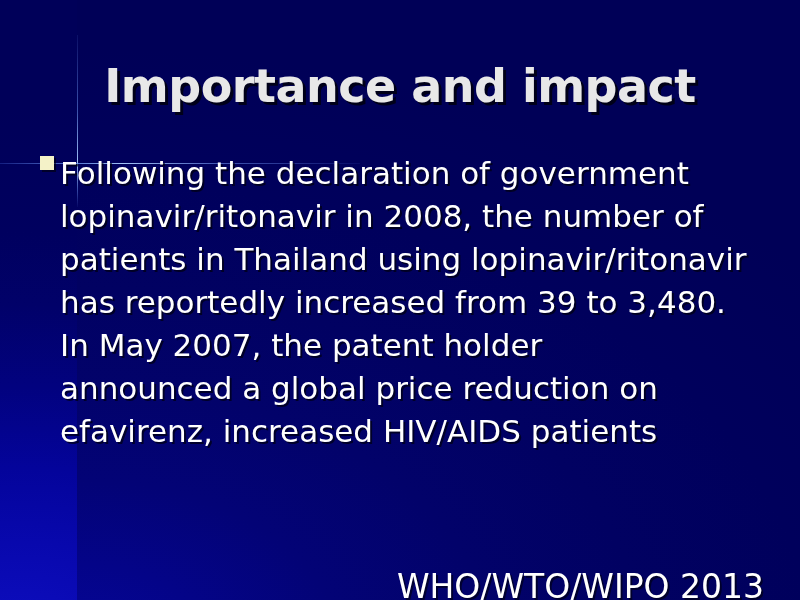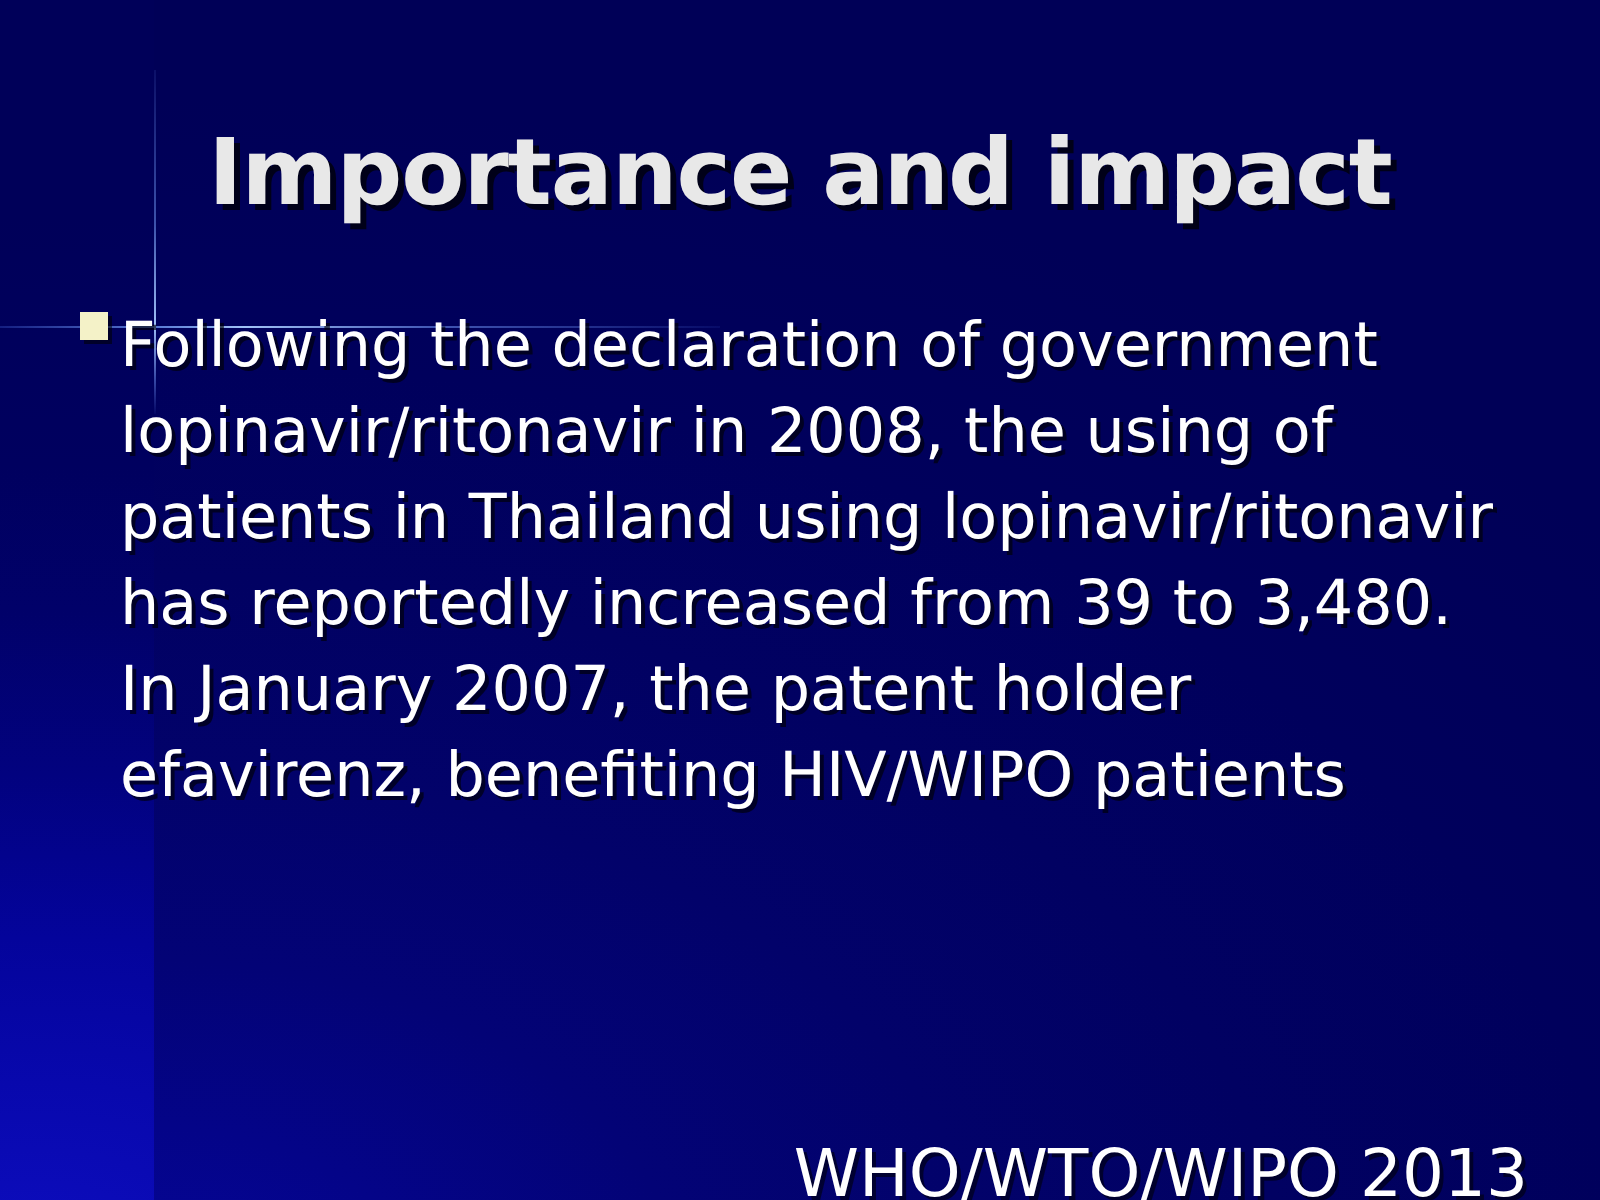--- a/index.html
+++ b/index.html
@@ -157,22 +157,23 @@
 
   <div id="vline"></div>
   <div id="hline"></div>
 
   <div id="title">Importance and impact</div>
 
   <div id="bullet"></div>
 
   <div id="body-text">
     <span class="line">Following the declaration of government</span>
-    <span class="line">lopinavir/ritonavir in 2008, the using of</span>
+    <span class="line">lopinavir/ritonavir in 2008, the number of</span>
     <span class="line">patients in Thailand using lopinavir/ritonavir</span>
     <span class="line">has reportedly increased from 39 to 3,480.</span>
-    <span class="line">In January 2007, the patent holder</span>
-    <span class="line">efavirenz, benefiting HIV/WIPO patients</span>
+    <span class="line">In May 2007, the patent holder</span>
+    <span class="line">announced a global price reduction on</span>
+    <span class="line">efavirenz, increased HIV/AIDS patients</span>
   </div>
 
   <div id="footer">WHO/WTO/WIPO 2013</div>
 
 </div>
 
 </body></html>

